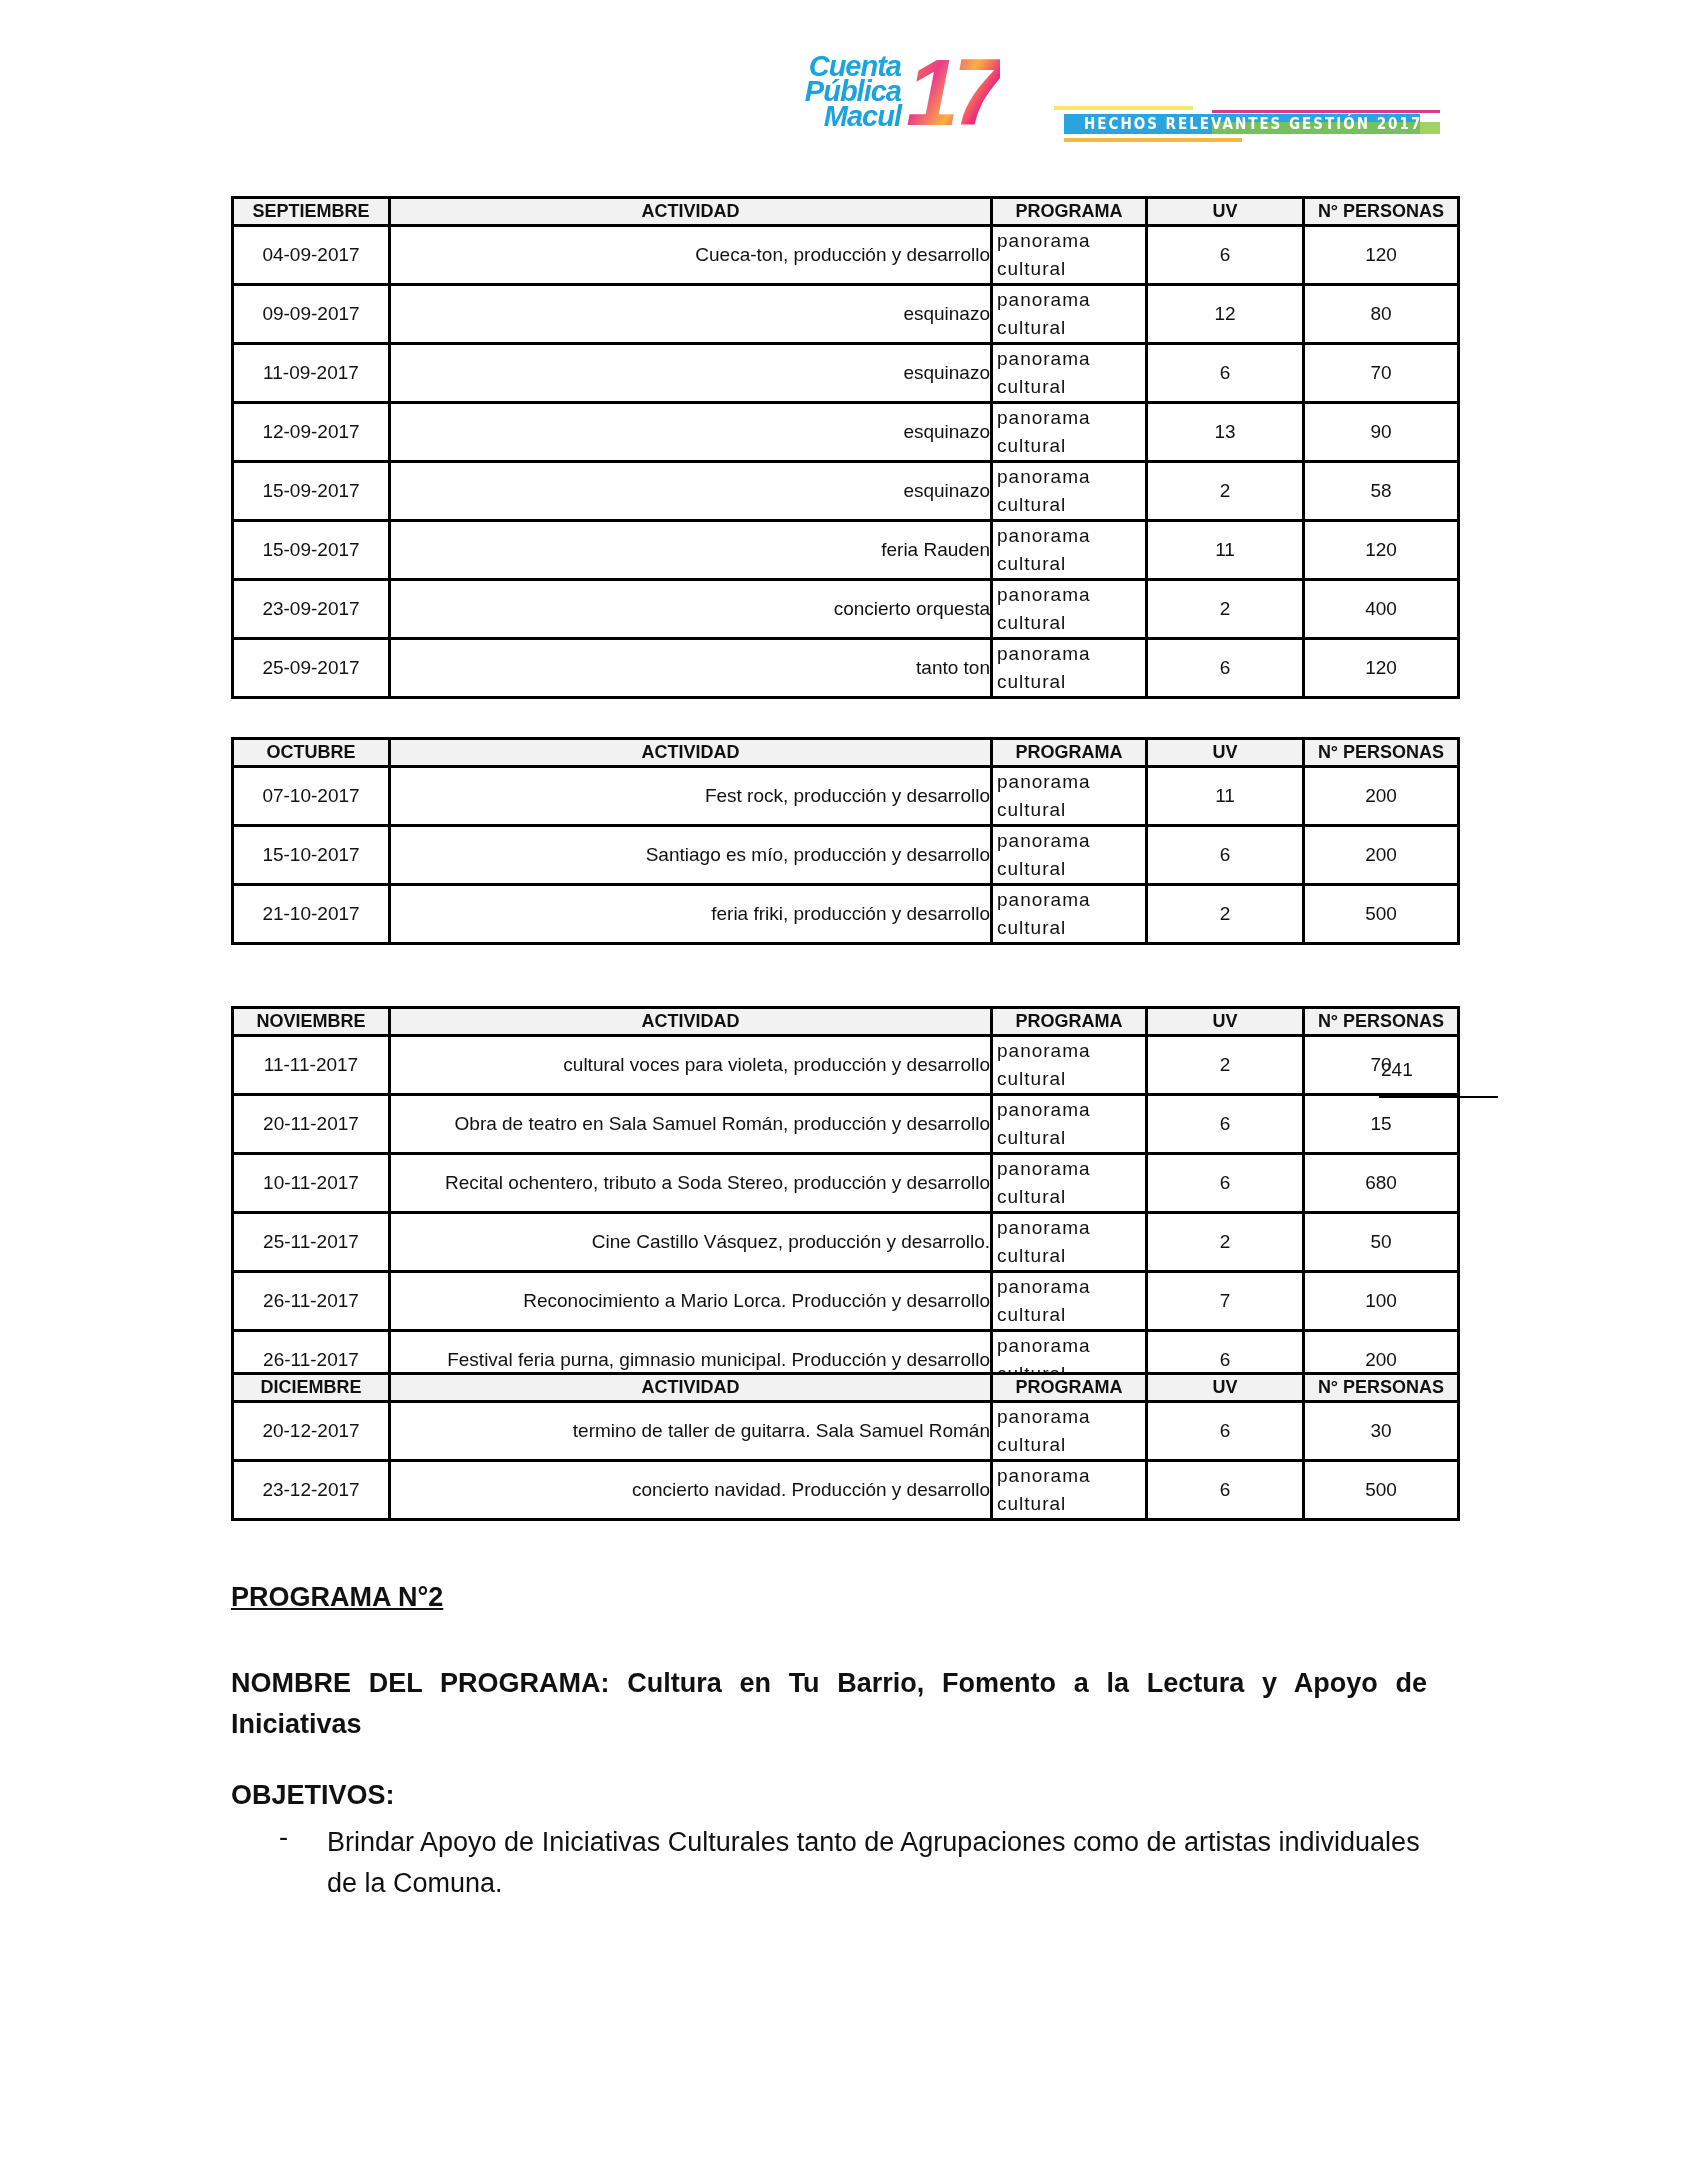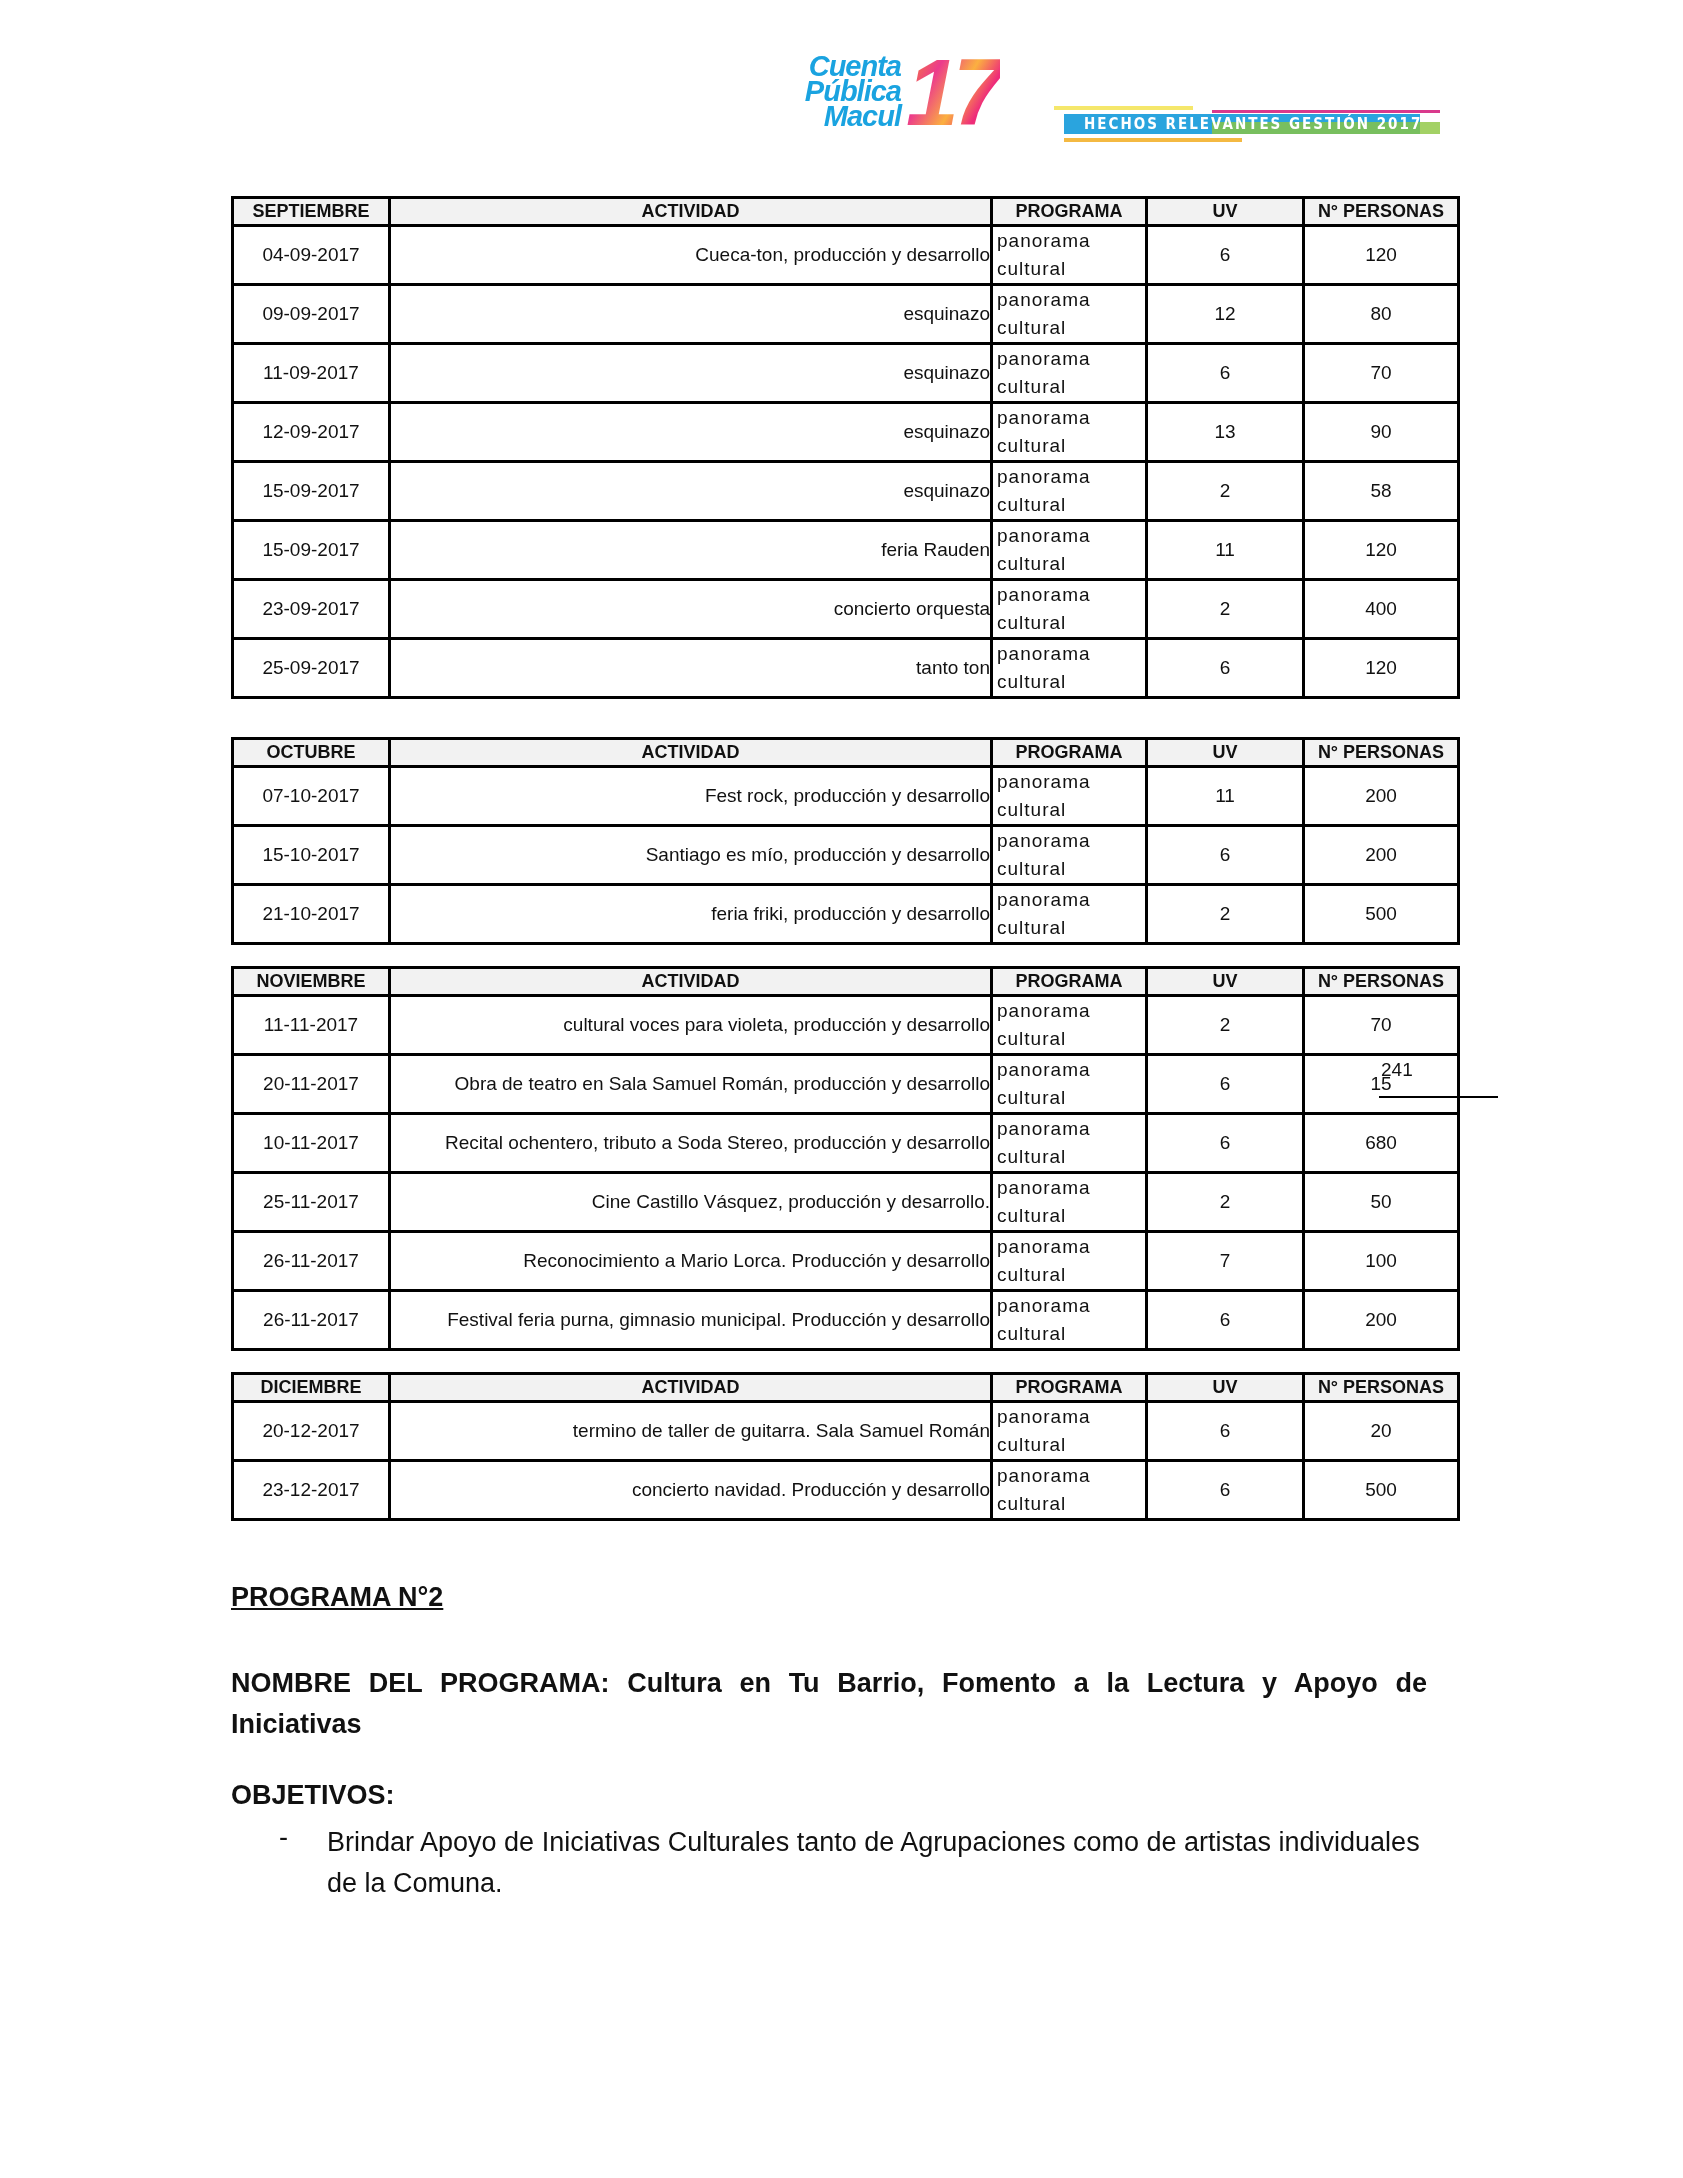--- a/index.html
+++ b/index.html
@@ -196,21 +196,21 @@
         <td class="c-act">feria friki, producción y desarrollo</td>
         <td class="c-prog">
           <span class="prog-inner">panorama cultural</span>
         </td>
         <td class="c-num">2</td>
         <td class="c-num">500</td>
       </tr>
   </tbody>
 </table>
 
-<table class="month" style="top:966px;">
+<table class="month" style="top:1006px;">
   <colgroup>
       <col style="width:157px">
       <col style="width:602px">
       <col style="width:155px">
       <col style="width:157px">
       <col style="width:155px">
     </colgroup>
   <thead>
       <tr>
     <th>NOVIEMBRE</th>
@@ -296,21 +296,21 @@
   </tr>
     </thead>
   <tbody>
     <tr>
         <td class="c-date">20-12-2017</td>
         <td class="c-act">termino de taller de guitarra. Sala Samuel Román</td>
         <td class="c-prog">
           <span class="prog-inner">panorama cultural</span>
         </td>
         <td class="c-num">6</td>
-        <td class="c-num">20</td>
+        <td class="c-num">30</td>
       </tr>
     <tr>
         <td class="c-date">23-12-2017</td>
         <td class="c-act">concierto navidad. Producción y desarrollo</td>
         <td class="c-prog">
           <span class="prog-inner">panorama cultural</span>
         </td>
         <td class="c-num">6</td>
         <td class="c-num">500</td>
       </tr>

